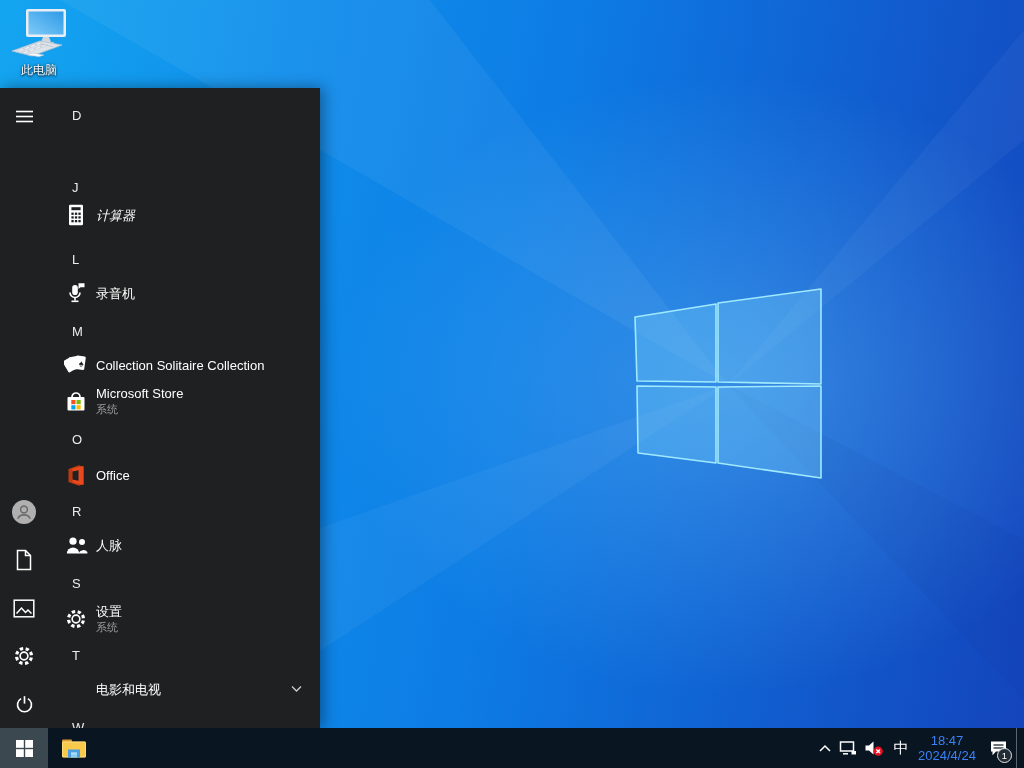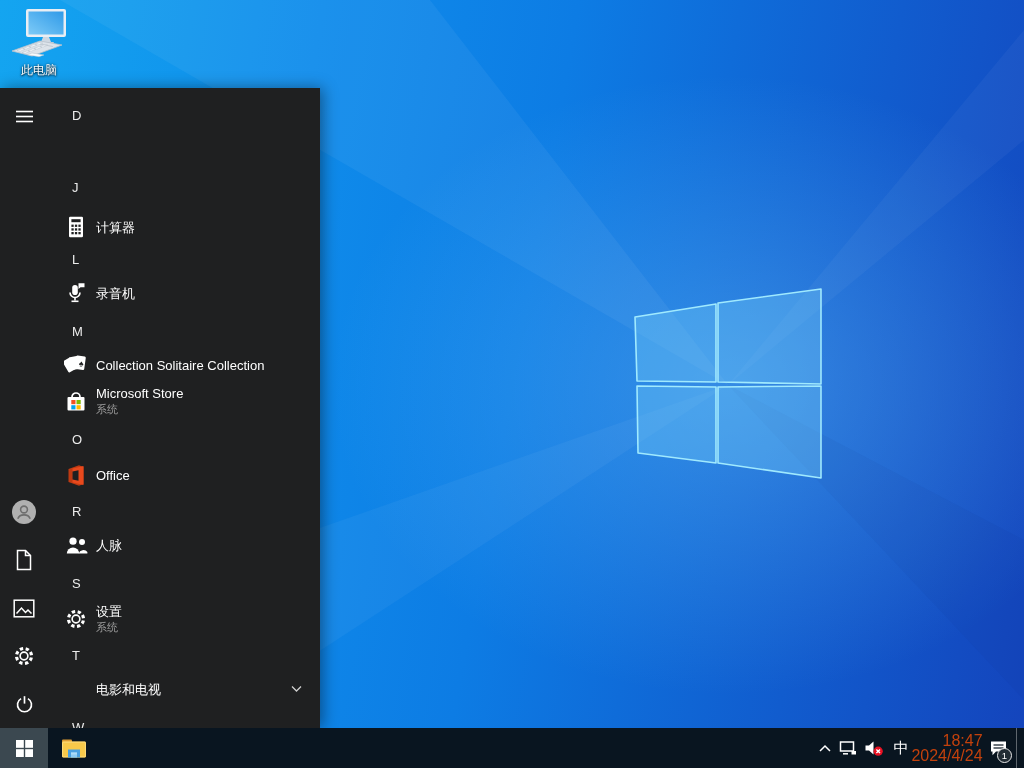--- a/index.html
+++ b/index.html
@@ -38,21 +38,21 @@
   .app-label .t2{display:block;color:#9d9d9d;font-size:11px;margin-top:1px}
   .chev{position:absolute;right:18px;top:50%;transform:translateY(-50%);display:flex}
   
   .taskbar{position:absolute;left:0;top:728px;width:1024px;height:40px;background:#091520;display:flex;align-items:stretch}
   .tb-btn{width:48px;height:40px;display:flex;align-items:center;justify-content:center;cursor:pointer}
   .tb-start{background:#3b4850}
   .tray{position:absolute;right:0;top:0;height:40px;display:flex;align-items:center;color:#fff}
   .tray-item{display:flex;align-items:center;justify-content:center;height:40px;cursor:pointer}
   .tray-chevron{width:22px}.tray-net{width:24px}.tray-vol{width:28px}
   .tray-ime{width:26px;font-size:15px;color:#fff}
-  .tray-clock{width:66px;font-size:16px;line-height:15px;text-align:right;color:#c2410c}
+  .tray-clock{width:66px;font-size:13px;line-height:15px;text-align:center;color:#3b82f6}
   .tray-action{width:36px;position:relative}
   .badge{
     position:absolute;right:4px;bottom:5px;width:15px;height:15px;border-radius:50%;
     background:#222c34;border:1px solid #e8e8e8;color:#fff;font-size:9.5px;
     display:flex;align-items:center;justify-content:center;box-sizing:border-box;
   }
   .show-desktop{width:7px;height:40px;border-left:1px solid rgba(255,255,255,.35);cursor:pointer}
   svg{display:block}
 </style>
 </head>
@@ -159,21 +159,21 @@
         </span>
       </div>
     </div>
   <div class="app-list" id="appList">
       <div class="row" style="top: 9px; height: 36px;">
         <span class="letter-label">D</span>
       </div>
       <div class="row" style="top: 81px; height: 36px;">
         <span class="letter-label">J</span>
       </div>
-      <div class="row" style="top: 121px; height: 36px;">
+      <div class="row" style="top: 109px; height: 36px; font-style: italic;">
         <span class="app-icon">
           <svg width="20" height="22" viewBox="0 0 20 22">
             <rect x="3" y="0.8" width="14" height="20.4" rx="1.2" fill="#fff"></rect>
             <rect x="5.4" y="3.2" width="9.2" height="3" fill="#1f2021"></rect>
             <g fill="#1f2021">
               <rect x="5.4" y="8.6" width="2.3" height="2.3"></rect>
               <rect x="8.9" y="8.6" width="2.3" height="2.3"></rect>
               <rect x="12.4" y="8.6" width="2.3" height="2.3"></rect>
               <rect x="5.4" y="12.3" width="2.3" height="2.3"></rect>
               <rect x="8.9" y="12.3" width="2.3" height="2.3"></rect>

